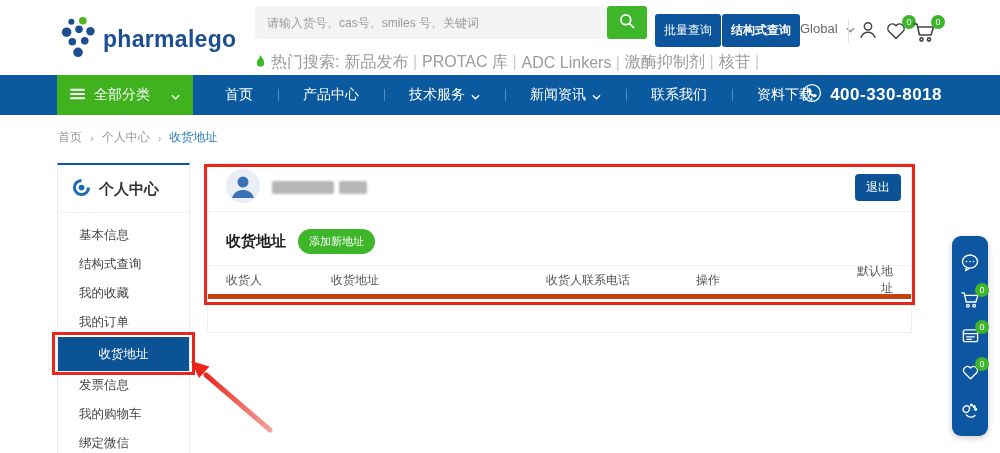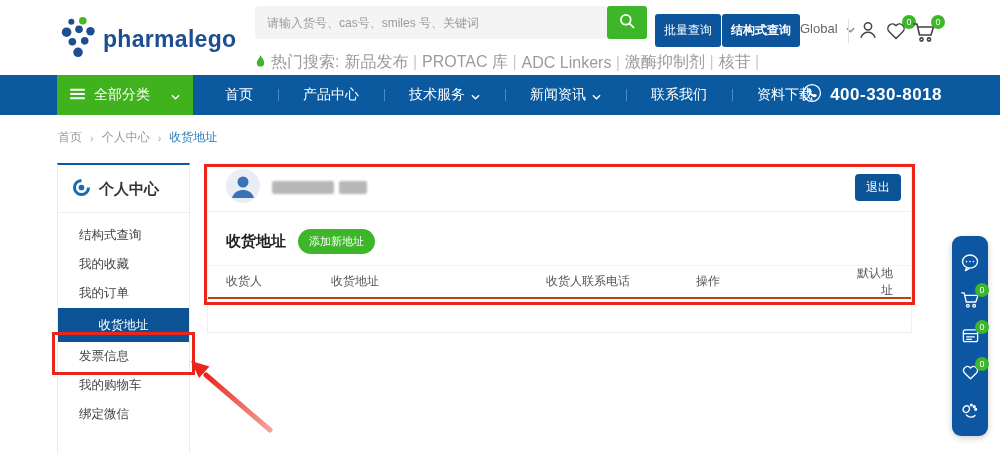--- a/index.html
+++ b/index.html
@@ -72,21 +72,21 @@
   .mblock { height:13px; background:#b7b7b7; border-radius:2px; filter:blur(1px); }
   .mb1 { width:62px; } .mb2 { width:28px; }
   .logout { margin-left:auto; width:46px; height:27px; background:#0b5394; color:#fff;
     border:none; border-radius:4px; font-size:12px; cursor:pointer;
     font-family:Liberation Serif, serif; }
   .srow { display:flex; align-items:center; gap:12px; padding:17px 18px 11px; }
   .stitle { font-size:15px; font-weight:bold; color:#222; }
   .addbtn { background:#3db629; color:#fff; border:none; border-radius:13px; font-size:11px;
     padding:5px 11px; cursor:pointer; font-family:Liberation Sans, sans-serif; }
   .thead { display:flex; align-items:center; height:34px; padding:0 18px;
-    border-top:1px solid #f3f3f3; border-bottom:2px solid #c2410c; font-size:12px; color:#555; }
+    border-top:1px solid #f3f3f3; border-bottom:5px solid #c2410c; font-size:12px; color:#555; }
   .th1 { width:105px; } .th2 { width:215px; } .th3 { width:150px; } .th4 { width:150px; }
   .th5 { flex:1; text-align:right; }
   
   .redbox-main { position:absolute; left:204px; top:164px; width:711px; height:141px;
     border:3px solid #e9251c; z-index:20; pointer-events:none; }
   .redbox-side { position:absolute; left:52px; top:332px; width:143px; height:43px;
     border:3px solid #e9251c; z-index:20; pointer-events:none; }
   .arrow-svg { position:absolute; left:180px; top:350px; z-index:20; pointer-events:none; }
   
   .ftoolbar { position:absolute; left:952px; top:236px; width:36px; height:200px; background:#0d57a2;
@@ -249,20 +249,21 @@
   <div class="sp-head">
     <span>
       <svg width="19" height="19" viewBox="0 0 20 20">
         <path d="M10 1a9 9 0 1 0 9 9h-3.2a5.8 5.8 0 1 1-5.8-5.8z" fill="#1b6ab2"></path>
         <circle cx="10" cy="10" r="3" fill="#1b6ab2"></circle>
       </svg>
     </span>
     <span>个人中心</span>
   </div>
   <div class="sp-items">
+    <div class="sp-item">基本信息</div>
     <div class="sp-item">结构式查询</div>
     <div class="sp-item">我的收藏</div>
     <div class="sp-item">我的订单</div>
     <div class="sp-item active">收货地址</div>
     <div class="sp-item">发票信息</div>
     <div class="sp-item">我的购物车</div>
     <div class="sp-item">绑定微信</div>
   </div>
 </div>
 

